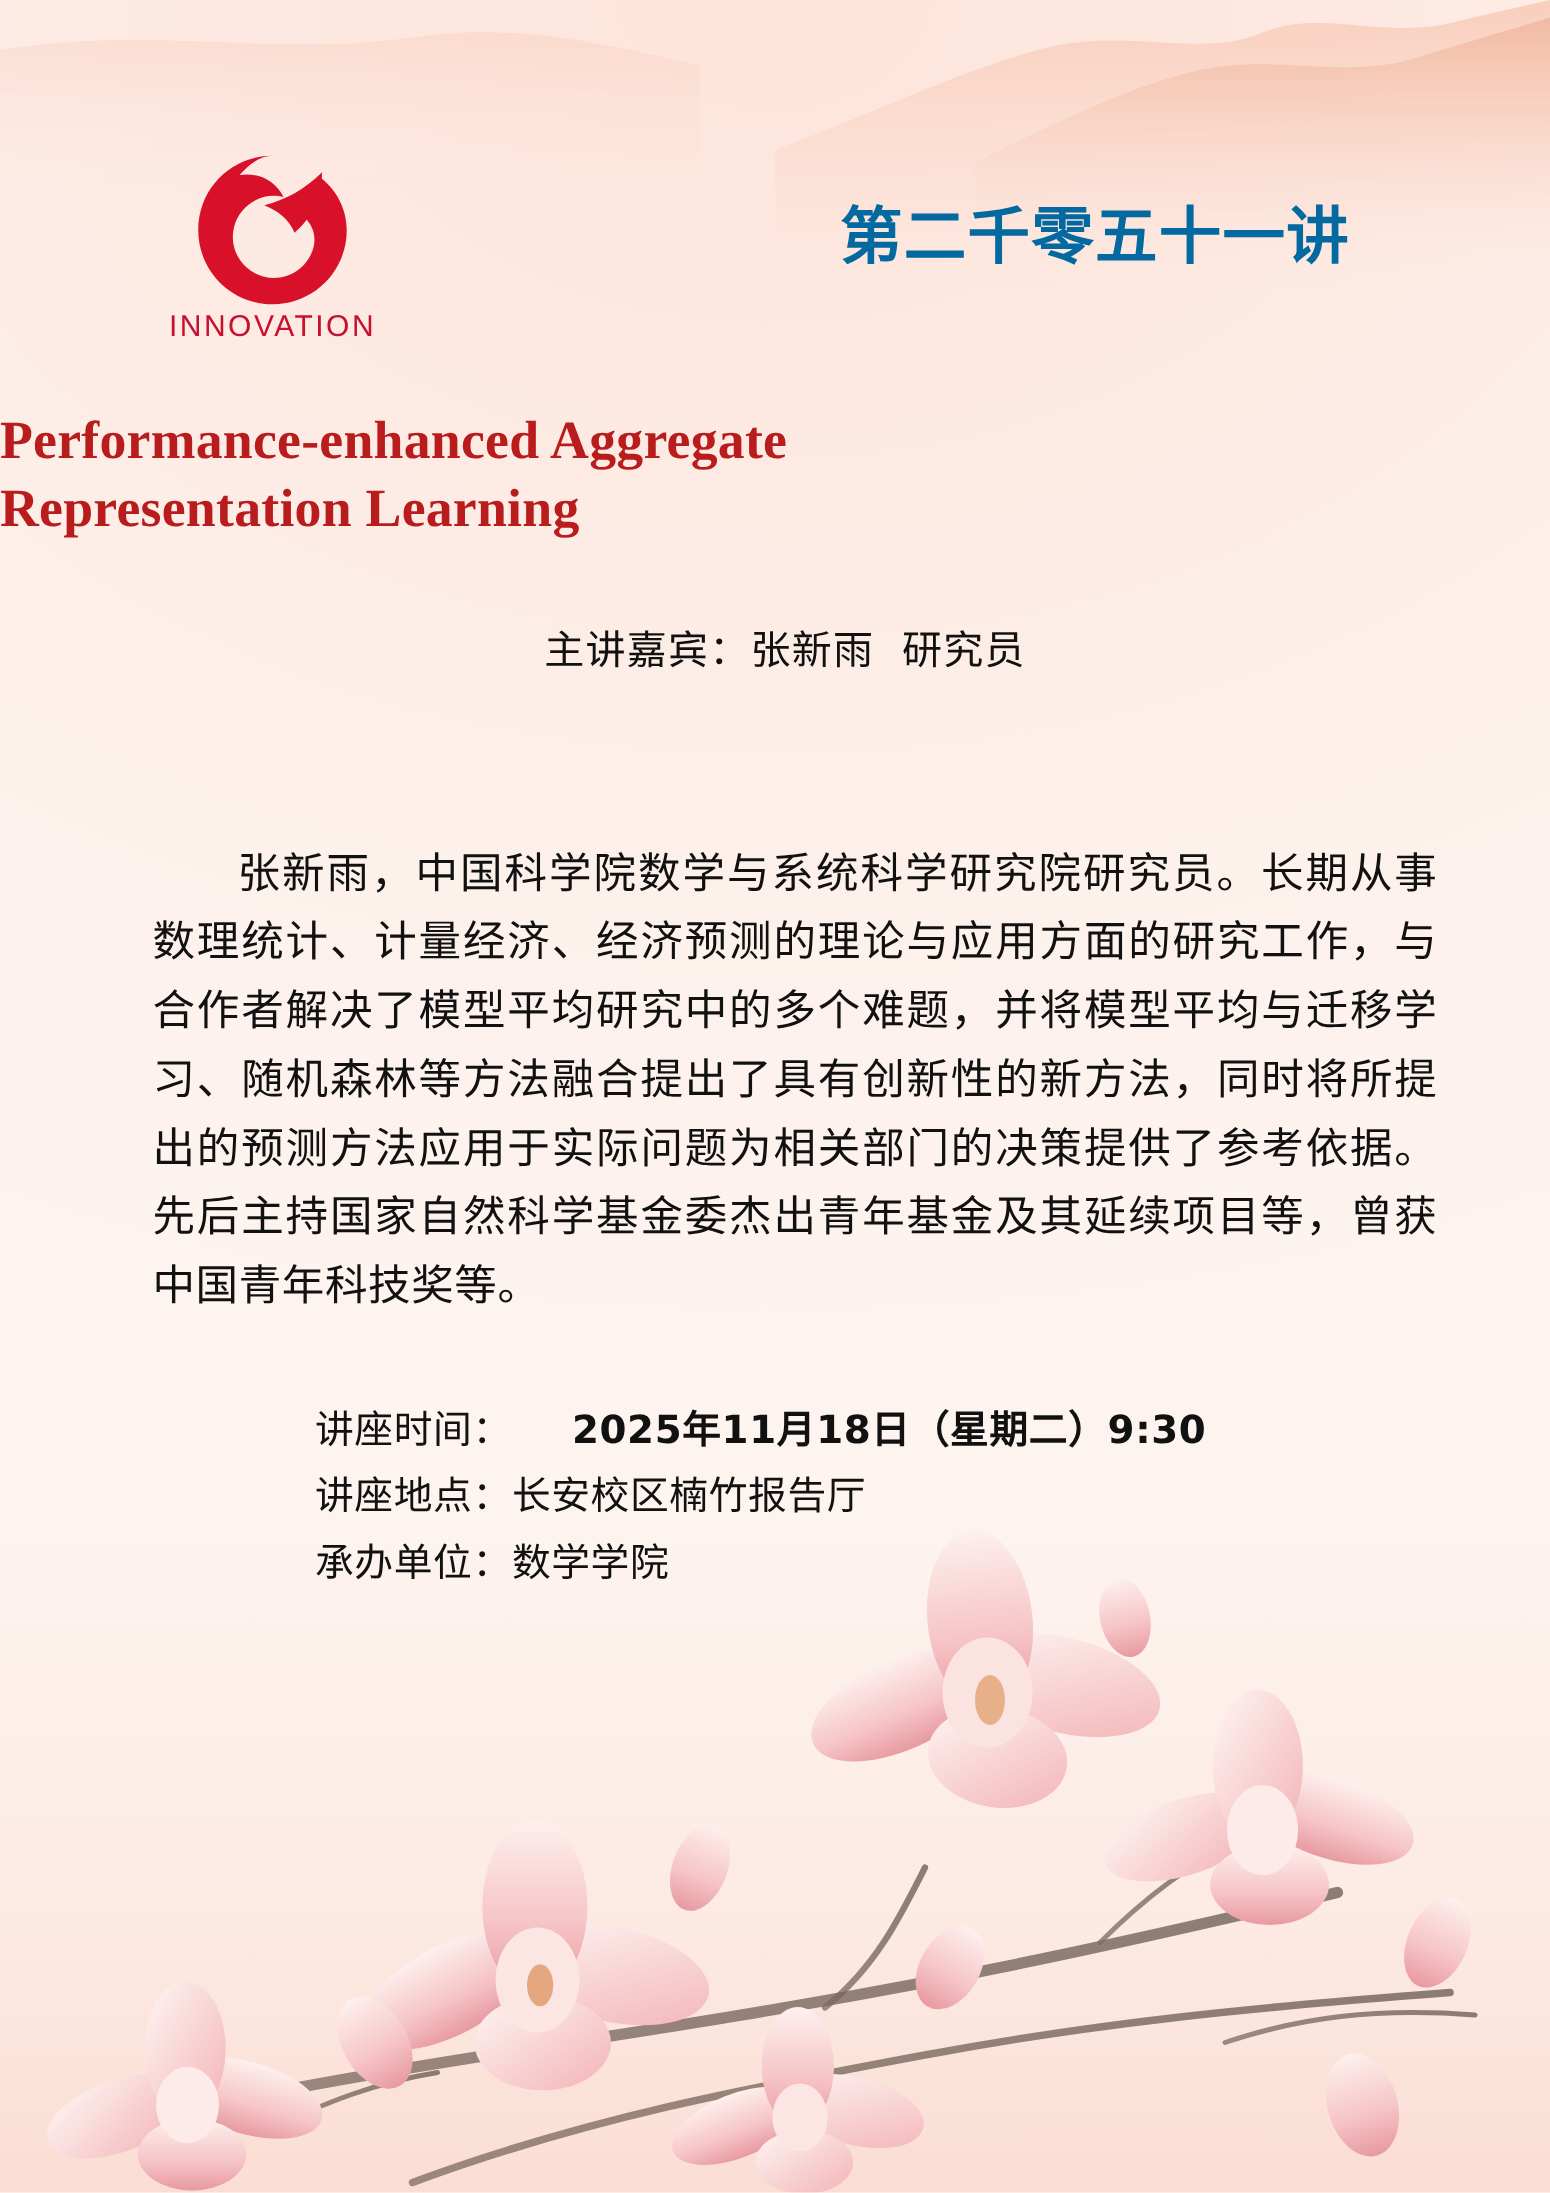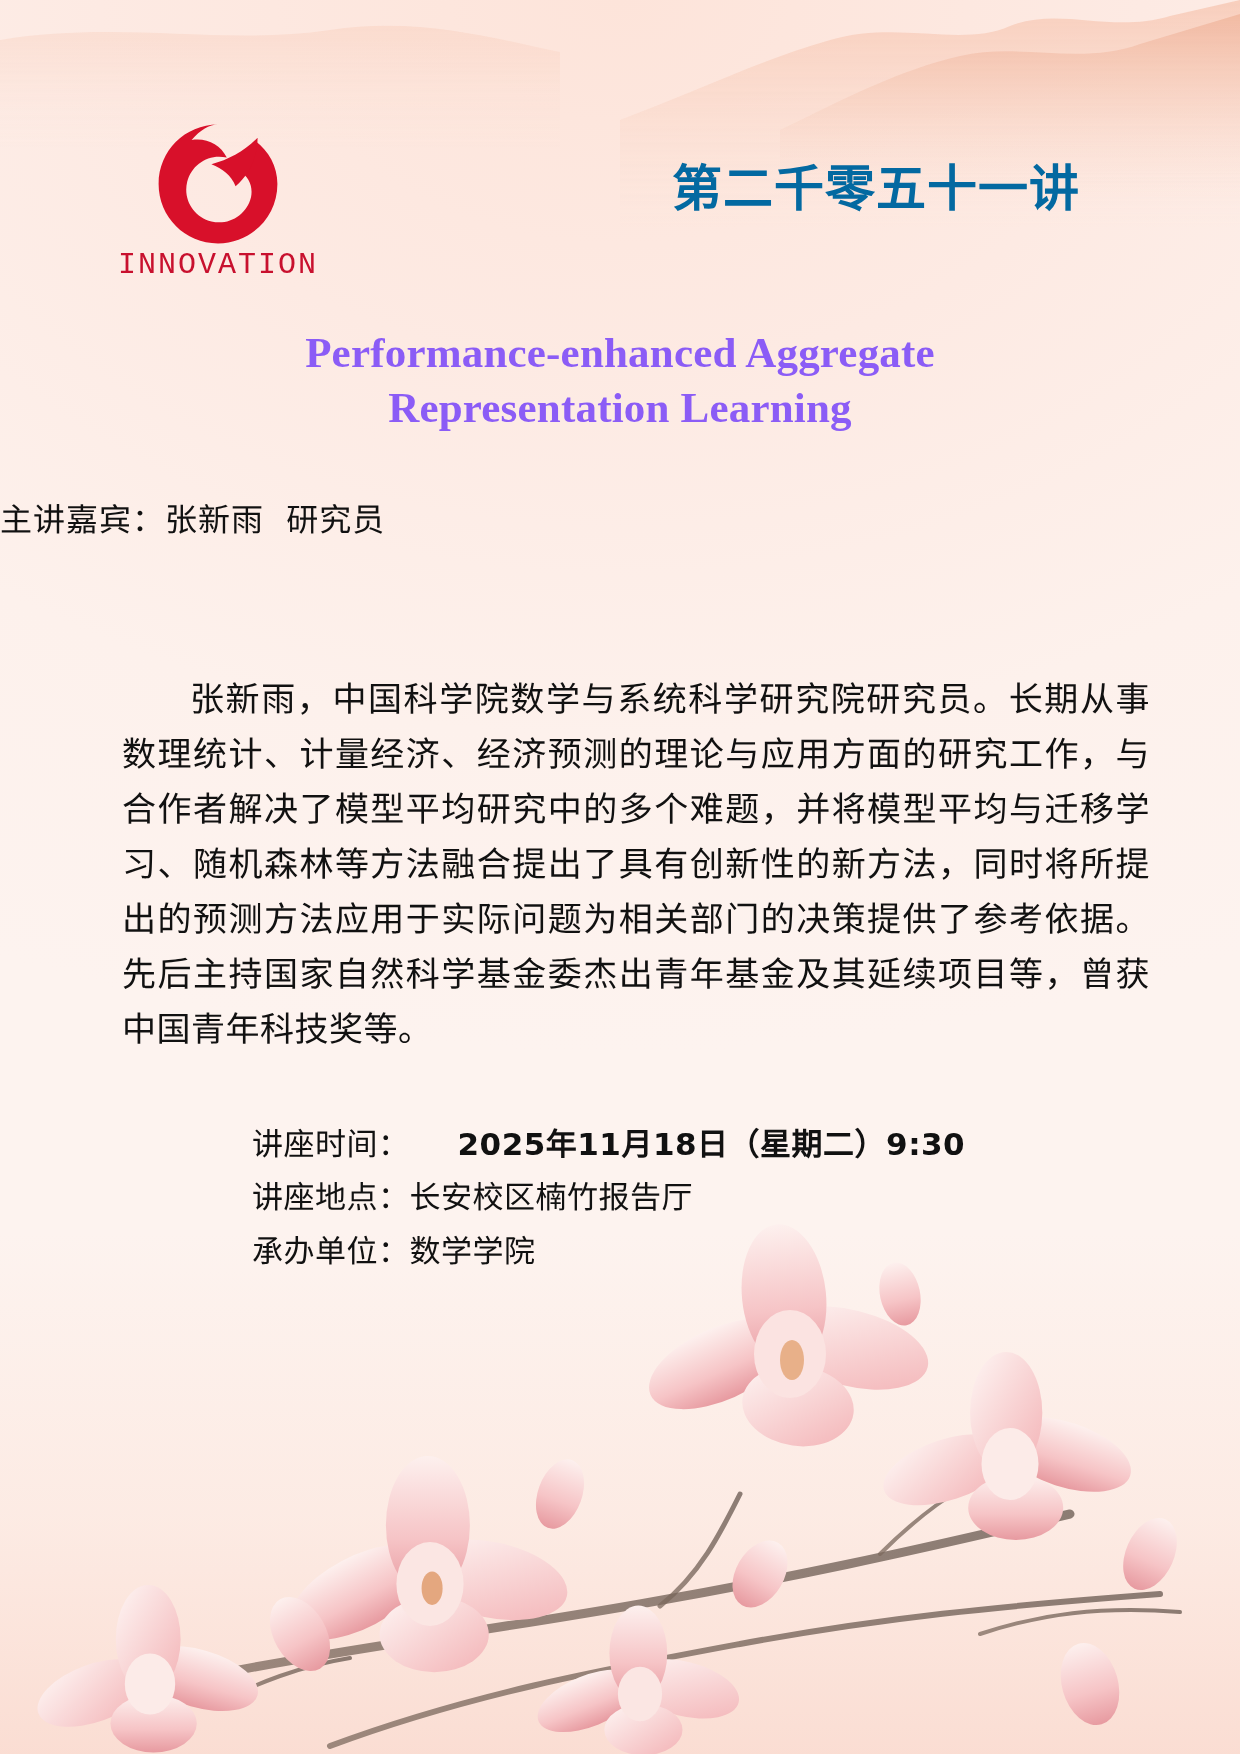--- a/index.html
+++ b/index.html
@@ -64,22 +64,22 @@
     width: 220px;
     text-align: center;
   }
   .logo-mark {
     width: 132px;
     height: 132px;
     margin: 0 auto;
     display: block;
   }
   .logo-text {
-    font-family: Liberation Mono, monospace;
-    font-size: 30px;
+    font-family: Liberation Sans, sans-serif;
+    font-size: 24px;
     letter-spacing: 2px;
     color: #c8102e;
     font-weight: 400;
     margin-top: -2px;
   }
   .title-main {
     position: absolute;
     left: 318px;
     top: 28px;
     font-family: "DejaVu Sans", "Liberation Sans", sans-serif;
@@ -99,34 +99,34 @@
     color: #0369a1;
     letter-spacing: 1px;
     line-height: 1;
   }
 
   
   .talk-title {
     position: absolute;
     top: 325px;
     left: 0; right: 0;
-    text-align: center;
     font-family: "Liberation Serif", "DejaVu Serif", serif;
     font-weight: bold;
     font-size: 43px;
     line-height: 1.28;
-    color: #8b5cf6;
+    color: #b91c1c;
     letter-spacing: 0.2px;
   }
 
   
   .speaker-block {
     position: absolute;
     top: 495px;
-    left: 0; right: 0;
+    left: 16px; right: 0;
+    text-align: center;
     font-family: "DejaVu Sans", "Liberation Sans", sans-serif;
     font-size: 32px;
     line-height: 1.62;
     color: #111;
     letter-spacing: 1px;
   }
   .speaker-block .row { white-space: pre; }
 
   
   .bio {

